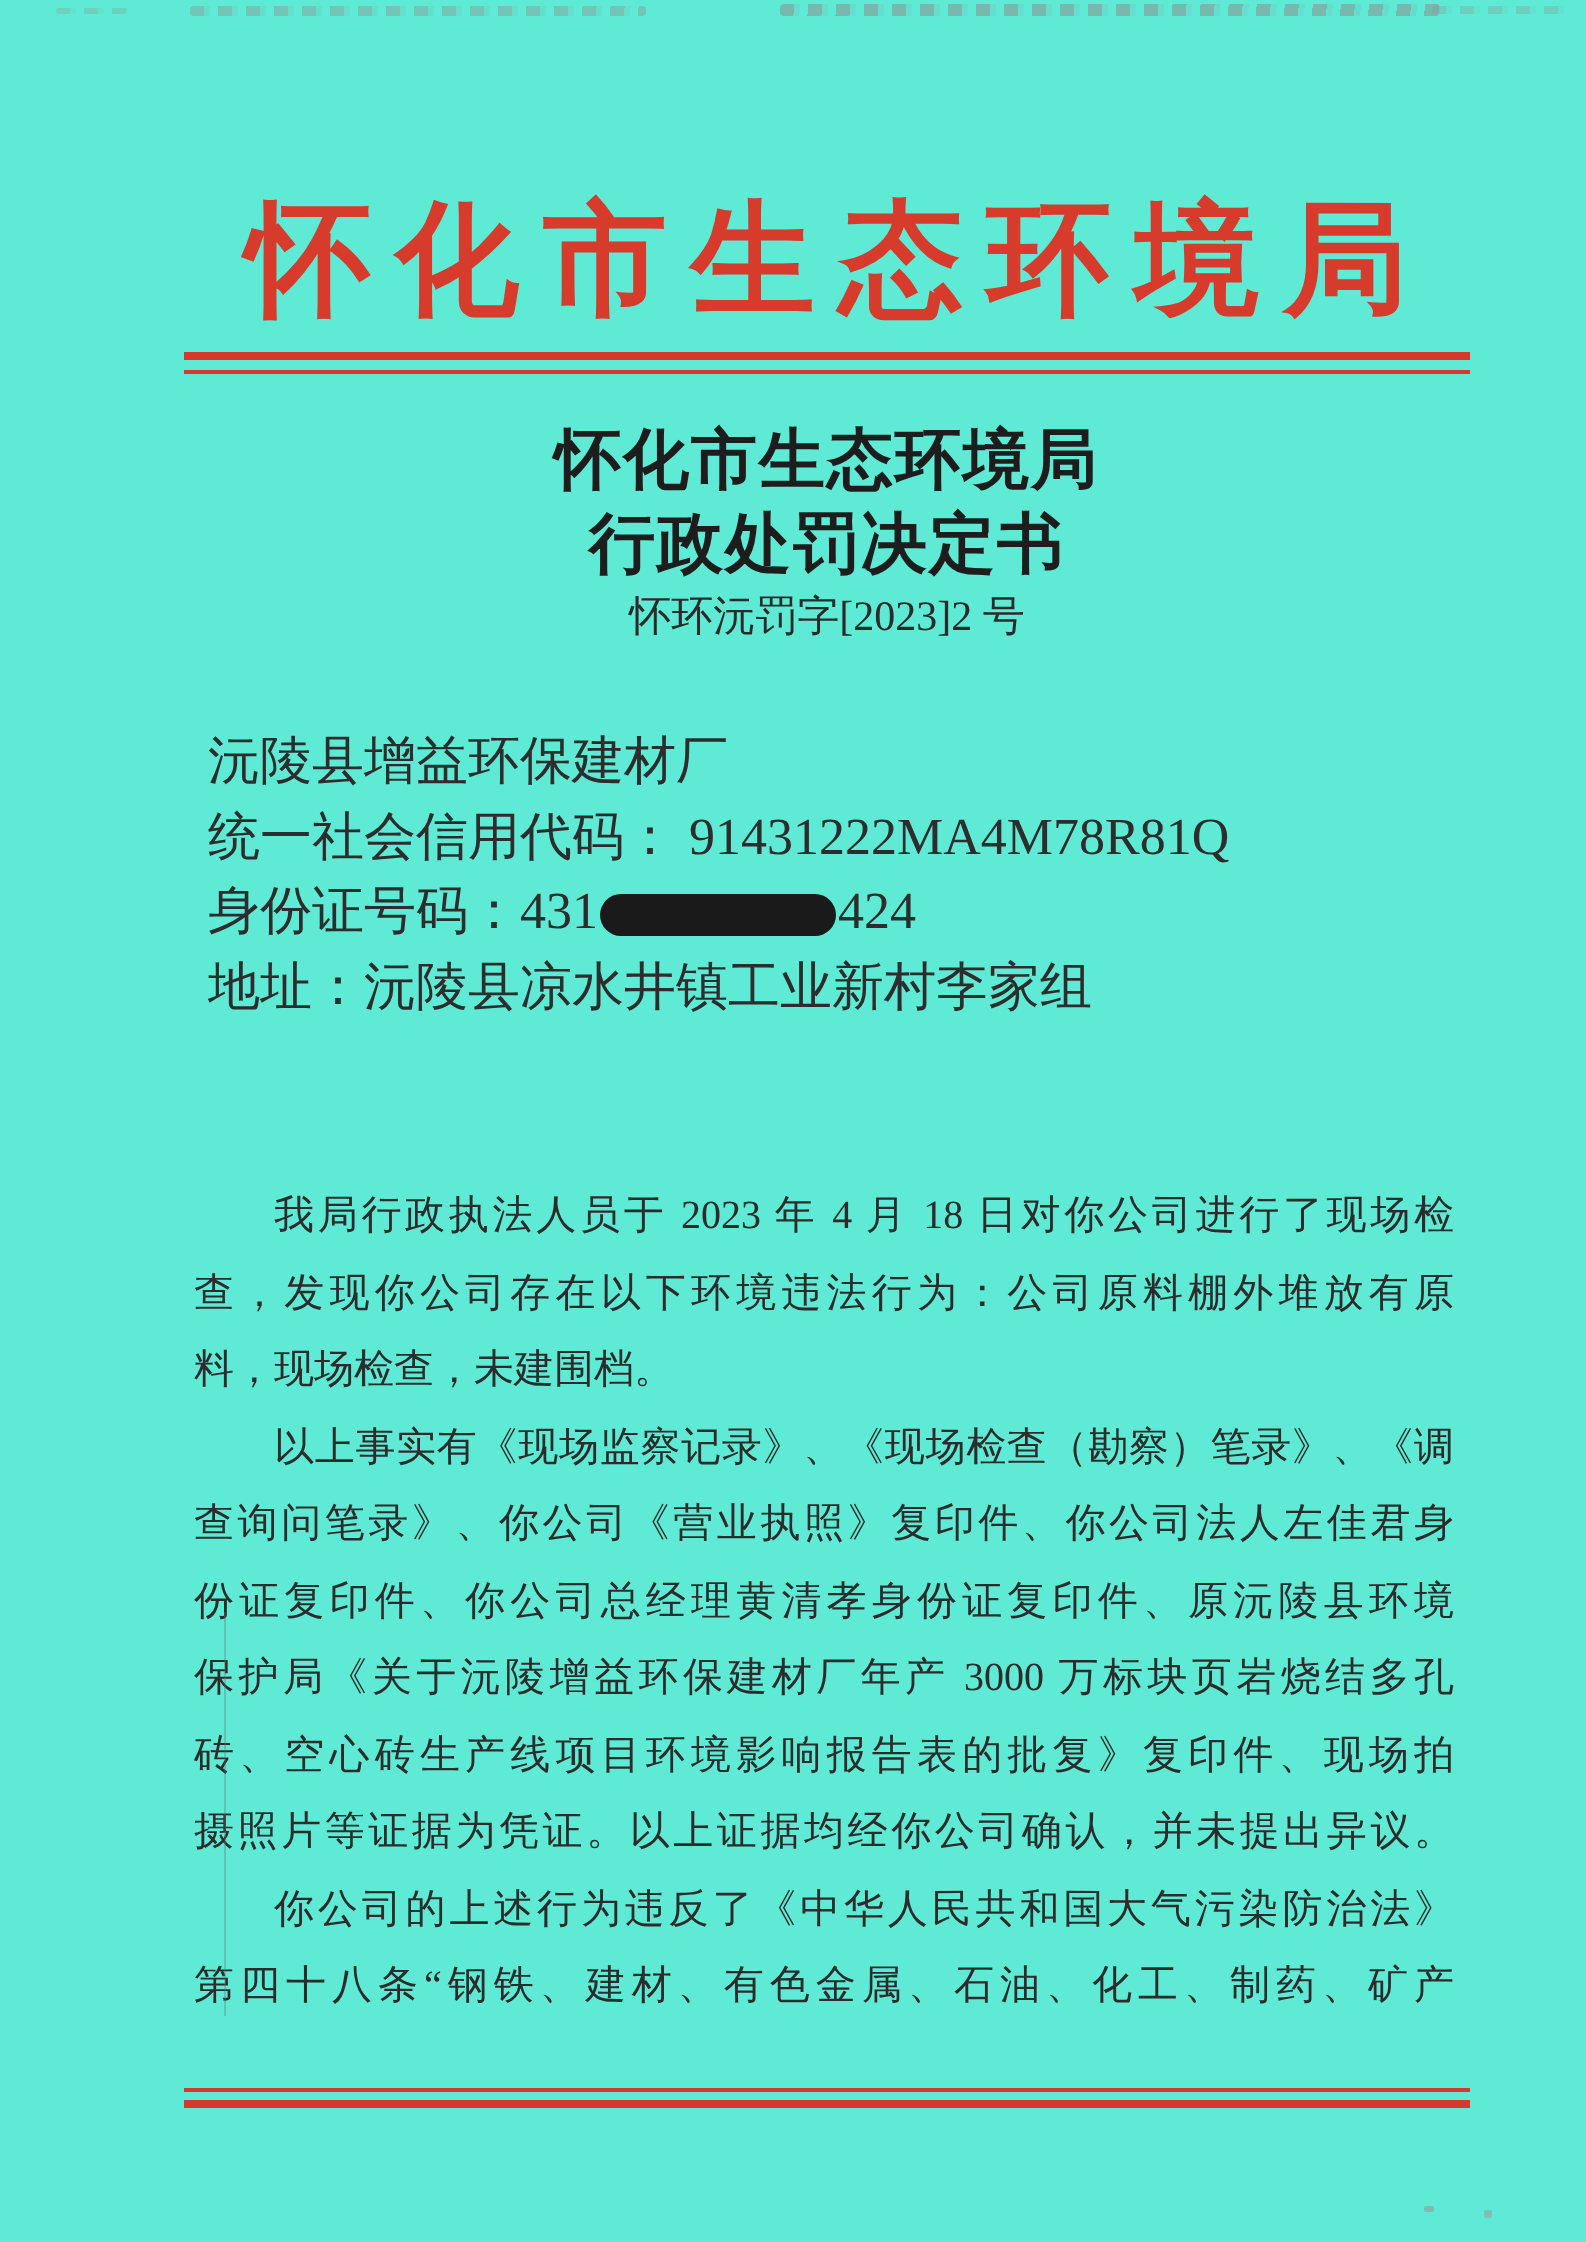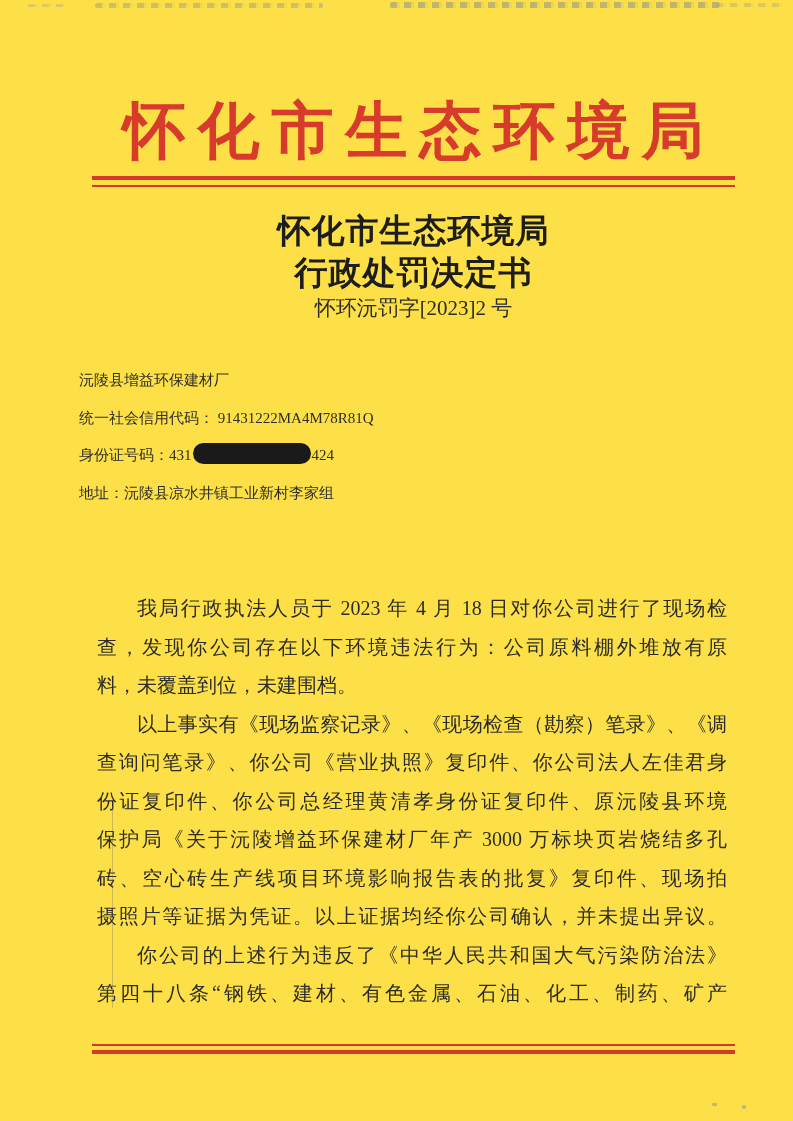--- a/index.html
+++ b/index.html
@@ -1,20 +1,20 @@
 <!DOCTYPE html>
 <html><head>
 <meta charset="utf-8">
 <style>
   html,body { margin:0; padding:0; background:#e9e9e9; }
   .page {
     position:relative;
     width:793px; height:1121px;
     margin:0 auto;
-    background:#fde047;
+    background:#5eead4;
     overflow:hidden;
     font-family:"Liberation Serif","DejaVu Serif",serif;
   }
 
   
   .noise {
     position:absolute; border-radius:2px;
     background:repeating-linear-gradient(93deg,#8d9090 0 7px, rgba(141,144,144,.25) 7px 10px, transparent 10px 14px);
   }
   .noise.n1 { left:28px;  top:4px; width:36px;  height:3px; opacity:.28; }
@@ -44,22 +44,22 @@
   }
   .title.t1 { top:210px; }
   .title.t2 { top:252px; }
   .docnum {
     position:absolute; left:92px; width:643px; top:295px;
     text-align:center; font-size:21px; line-height:26px; color:#2b2b2b;
   }
 
   
   .recipient {
-    position:absolute; left:79px; top:362px; width:640px;
-    font-size:15px; color:#2d2d2d;
+    position:absolute; left:104px; top:362px; width:640px;
+    font-size:26px; color:#2d2d2d;
   }
   .recipient .rline { height:37.5px; line-height:37.5px; white-space:nowrap; }
   .redaction {
     display:inline-block; width:118px; height:21px;
     background:#1a1a1a; border-radius:11px;
     vertical-align:-4px; margin:0 1px;
   }
 
   
   .body-text {
@@ -105,21 +105,21 @@
     <div class="rline">统一社会信用代码： 91431222MA4M78R81Q</div>
     <div class="rline">
       <span>身份证号码：431</span><span class="redaction"></span><span>424</span>
     </div>
     <div class="rline">地址：沅陵县凉水井镇工业新村李家组</div>
   </div>
 
   <div class="body-text">
       <div class="body-line indent">我局行政执法人员于 2023 年 4 月 18 日对你公司进行了现场检</div>
       <div class="body-line">查，发现你公司存在以下环境违法行为：公司原料棚外堆放有原</div>
-      <div class="body-line short">料，未覆盖到位，未建围档。</div>
+      <div class="body-line short">料，现场检查，未建围档。</div>
       <div class="body-line indent">以上事实有《现场监察记录》、《现场检查（勘察）笔录》、《调</div>
       <div class="body-line">查询问笔录》、你公司《营业执照》复印件、你公司法人左佳君身</div>
       <div class="body-line">份证复印件、你公司总经理黄清孝身份证复印件、原沅陵县环境</div>
       <div class="body-line">保护局《关于沅陵增益环保建材厂年产 3000 万标块页岩烧结多孔</div>
       <div class="body-line">砖、空心砖生产线项目环境影响报告表的批复》复印件、现场拍</div>
       <div class="body-line">摄照片等证据为凭证。以上证据均经你公司确认，并未提出异议。</div>
       <div class="body-line indent">你公司的上述行为违反了《中华人民共和国大气污染防治法》</div>
       <div class="body-line">第四十八条“钢铁、建材、有色金属、石油、化工、制药、矿产</div>
     </div>
 

